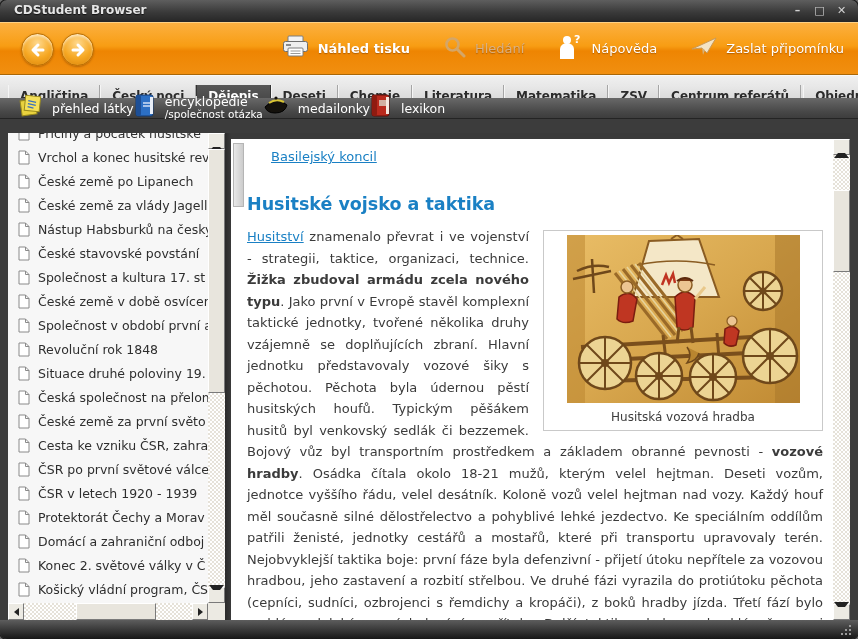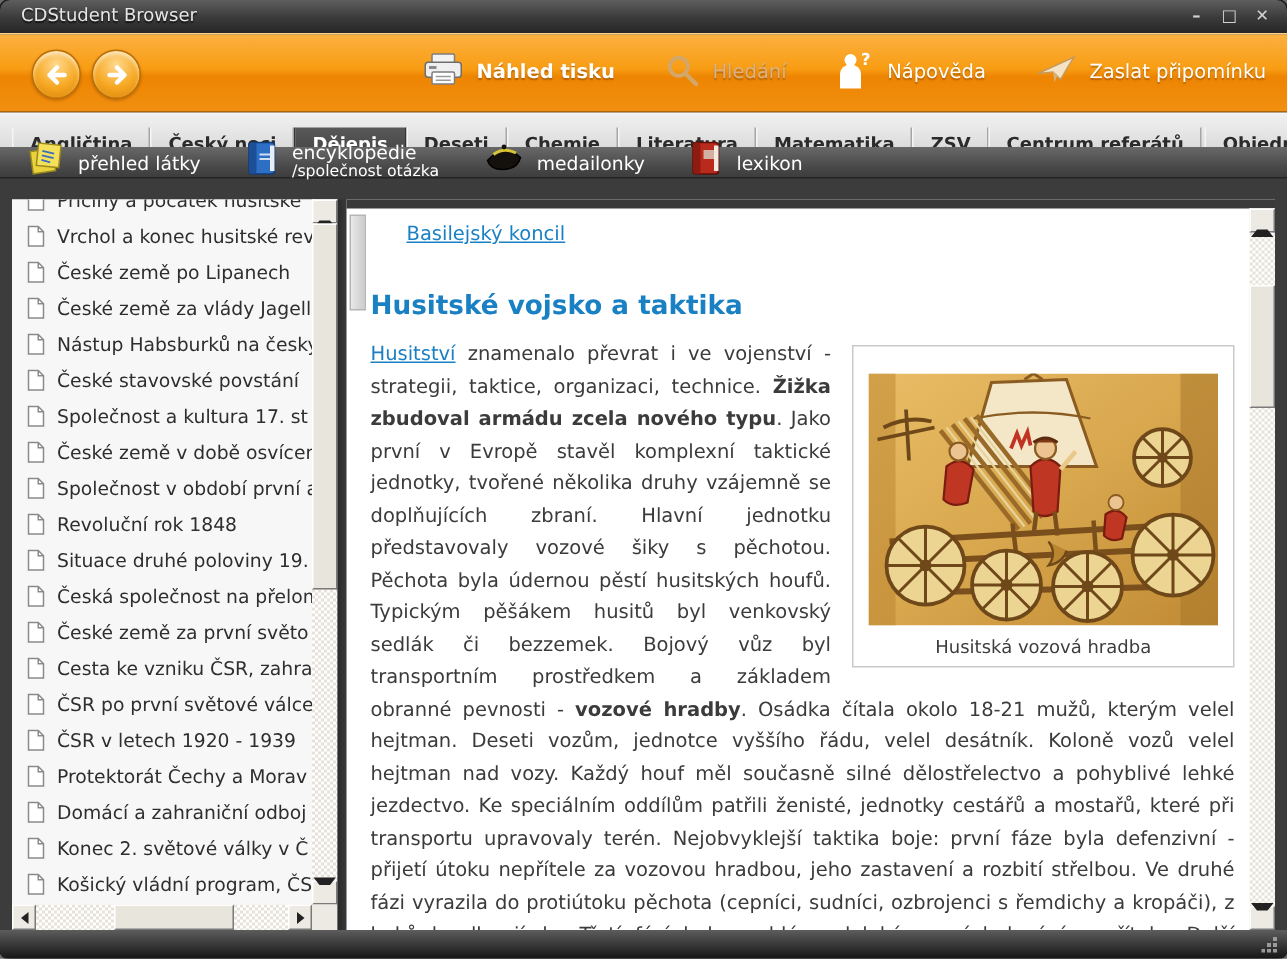--- a/index.html
+++ b/index.html
@@ -1,37 +1,37 @@
 <!DOCTYPE html>
 <html><head>
 <meta charset="utf-8">
 <style>
   html,body{margin:0;padding:0;background:#6b6b6b;font-family:"DejaVu Sans","Liberation Sans",sans-serif;}
   .window{position:relative;width:858px;height:639px;background:#3c3c3c;border-radius:7px;overflow:hidden;box-shadow:0 0 0 1px #1c1c1c;}
   
   .titlebar{position:absolute;left:0;top:0;width:100%;height:22px;background:linear-gradient(#5e5e5e,#3a3a3a 55%,#262626);border-radius:7px 7px 0 0;}
-  .titlebar .title{position:absolute;left:14px;top:3px;font-size:12px;font-weight:normal;color:#e6e6e6;text-shadow:0 1px 1px #111;}
+  .titlebar .title{position:absolute;left:14px;top:3px;font-size:12px;font-weight:bold;color:#e6e6e6;text-shadow:0 1px 1px #111;}
   .wincontrols{position:absolute;right:10px;top:3px;display:flex;gap:9px;}
   .wincontrols span{color:#d2d2d2;font-size:11px;font-weight:bold;width:13px;text-align:center;cursor:default;line-height:15px;}
   
   .toolbar{position:absolute;left:0;top:22px;width:100%;height:53px;background:linear-gradient(#fcb040 0%,#f89d13 45%,#ee8502 55%,#f18f10 100%);border-top:1px solid #ffd184;border-bottom:1px solid #a96708;box-sizing:border-box;}
   .navbtn{position:absolute;top:10px;width:31px;height:31px;border-radius:50%;border:1px solid #b96f05;background:radial-gradient(circle at 50% 30%,#ffd98e,#f6a823 55%,#d98206);box-shadow:inset 0 2px 3px rgba(255,255,255,.7),0 1px 2px rgba(120,60,0,.45);display:flex;align-items:center;justify-content:center;cursor:pointer;}
   .navbtn svg{display:block;}
   .toolbar-right{position:absolute;right:14px;top:0;height:100%;display:flex;align-items:center;gap:34px;}
   .tbitem{display:flex;align-items:center;gap:9px;cursor:pointer;}
   .tbitem .lbl{font-size:13px;color:#fff;text-shadow:0 1px 1px rgba(120,60,0,.5);}
   .tbitem .lbl.strong{font-weight:bold;}
   .tbitem .lbl.dim{color:#d9b184;}
   
   .tabbar{position:absolute;left:0;top:75px;width:100%;height:40px;background:linear-gradient(#f0f0f0,#cfcfcf);border-top:1px solid #f8f8f8;box-sizing:border-box;display:flex;align-items:center;padding-left:8px;}
   .tab{line-height:22px;padding:0 11px;font-size:12px;font-weight:bold;color:#2b2b2b;background:linear-gradient(#e9e9e9,#d2d2d2);border-right:1px solid #a5a5a5;border-left:1px solid #f5f5f5;cursor:pointer;white-space:nowrap;}
   .tab.active{background:linear-gradient(#585858,#414141);color:#fff;border-left-color:#333;border-right-color:#333;}
   .tabsep{width:4px;background:#4cb2e9;border-left:1px solid #dff2fc;border-right:1px solid #dff2fc;}
   
-  .subtoolbar{position:absolute;left:0;top:98px;width:100%;height:21px;background:linear-gradient(#686868,#474747 70%,#3d3d3d);border-bottom:1px solid #242424;box-sizing:border-box;display:flex;align-items:center;gap:30px;padding-left:18px;}
+  .subtoolbar{position:absolute;left:0;top:98px;width:100%;height:21px;background:linear-gradient(#686868,#474747 70%,#3d3d3d);border-bottom:1px solid #242424;box-sizing:border-box;display:flex;align-items:center;padding-left:18px;}
   .subject{display:flex;align-items:center;gap:9px;cursor:pointer;color:#fff;}
   .subject .s-lbl{font-size:12.5px;line-height:13px;}
   .subject .s-lbl .l2{display:block;font-size:10.5px;}
   
   .sidebar{position:absolute;left:8px;top:133px;width:217px;height:487px;background:#f7f7f7;}
   .sidelist{position:absolute;left:0;top:0;right:17px;bottom:17px;overflow:hidden;background:#f7f7f7;}
   .sideitem{height:24px;margin-top:0;display:flex;align-items:center;gap:8px;padding-left:10px;font-size:12.5px;color:#2e2e2e;white-space:nowrap;overflow:hidden;cursor:pointer;}
   .sideitem:first-child{margin-top:-12px;}
   .sideitem .doc{flex:0 0 auto;display:flex;}
   
@@ -57,21 +57,21 @@
   .content-topstrip{position:absolute;left:0;top:0;width:100%;height:6px;background:#3a3a3a;}
   .splitter{position:absolute;left:2px;top:10px;width:9px;height:62px;background:linear-gradient(90deg,#e8e8e8,#cccccc);border:1px solid #b5b5b5;cursor:col-resize;}
   .cscroll{position:absolute;right:0;top:6px;width:17px;height:481px;}
   .cscroll .up{left:0;top:0;width:17px;height:16px;}
   .cscroll .down{left:0;bottom:0;width:17px;height:16px;}
   .cscroll .sb-thumb{left:0;top:51px;width:17px;height:82px;}
   
   .article{position:absolute;left:14px;top:6px;right:17px;bottom:0;overflow:hidden;padding:2px 10px 0 2px;}
   .toplink{display:inline-block;margin:8px 0 10px 24px;font-size:13px;color:#1a80c4;text-decoration:underline;cursor:pointer;}
   .article h1{margin:20px 0 12px 0;font-size:17.5px;color:#1a80c4;font-weight:bold;}
-  .figurebox{float:right;width:255px;margin:4px 0 8px 14px;border:1px solid #c9c9c9;background:#fff;padding:18px 0 6px;text-align:center;box-sizing:border-box;}
+  .figurebox{float:right;width:280px;margin:4px 0 8px 14px;border:1px solid #c9c9c9;background:#fff;padding:4px 0 6px;text-align:center;box-sizing:border-box;}
   .figurebox .cap{margin-top:7px;font-size:12px;color:#3d3d3d;}
   .article p{margin:0 0 11px;font-size:13px;line-height:21.5px;text-align:justify;color:#3b3b3b;}
   .article p .b{font-weight:bold;}
   .article p .lnk{color:#1a80c4;text-decoration:underline;cursor:pointer;}
   
   .statusbar{position:absolute;left:0;bottom:0;width:100%;height:19px;background:linear-gradient(#5d5d5d,#161616);border-radius:0 0 7px 7px;}
   .grip{position:absolute;right:6px;bottom:4px;width:11px;height:11px;
     background:radial-gradient(circle 1.5px at 9px 2px,#9a9a9a 95%,transparent),radial-gradient(circle 1.5px at 9px 6px,#9a9a9a 95%,transparent),radial-gradient(circle 1.5px at 5px 6px,#9a9a9a 95%,transparent),radial-gradient(circle 1.5px at 9px 10px,#9a9a9a 95%,transparent),radial-gradient(circle 1.5px at 5px 10px,#9a9a9a 95%,transparent),radial-gradient(circle 1.5px at 1px 10px,#9a9a9a 95%,transparent);}
 </style>
 </head>

